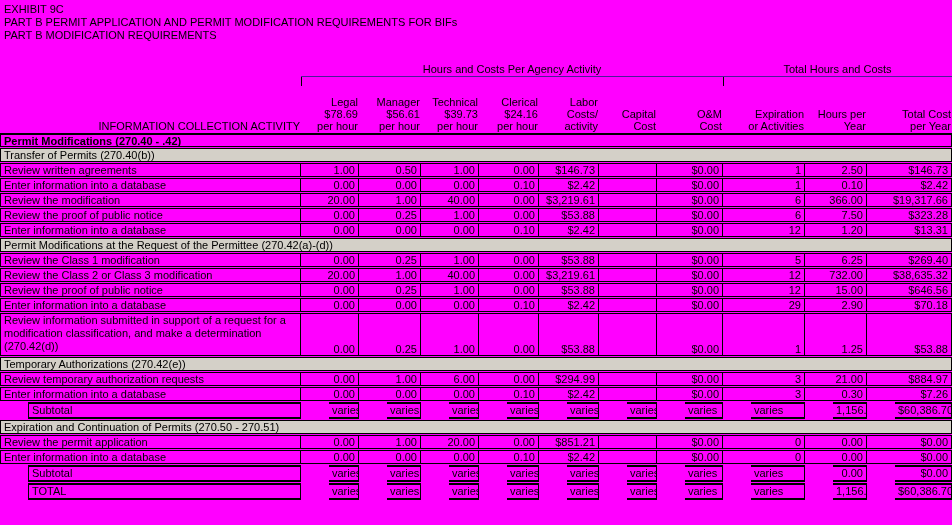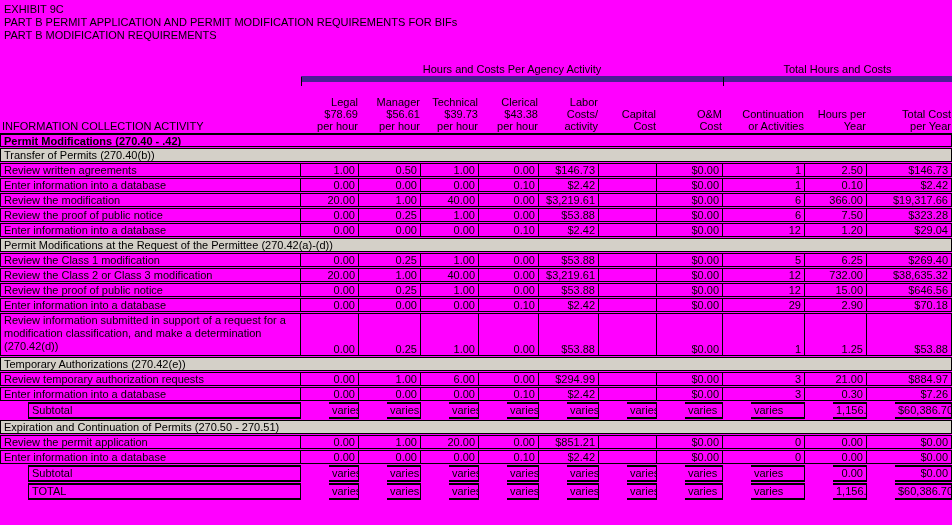--- a/index.html
+++ b/index.html
@@ -8,26 +8,26 @@
     background:#FF00FF;
     font-family:"Liberation Sans",sans-serif;
     font-size:11px;color:#000;overflow:hidden;
   }
   .titles{padding:3px 0 0 4px;line-height:13px;}
   .title-line{white-space:nowrap;}
   
   .cols{display:grid;grid-template-columns:301px 58px 62px 58px 60px 60px 58px 66px 82px 62px 85px;}
   .gcols{display:grid;grid-template-columns:301px 422px 229px;}
   .group-header-row{margin-top:21px;height:14px;line-height:13px;}
-  .group-cell{text-align:center;border-bottom:6px solid #4c1d95;}
+  .group-cell{text-align:center;border-bottom:1px solid #4c1d95;}
   .tick-row{height:9px;}
   .tick{border-left:1px solid #000;}
   .col-header-row{align-items:end;height:46px;margin-bottom:1px;}
   .hcell{text-align:right;white-space:pre-line;line-height:12px;padding:0 1px;}
-  .hcell.first{text-align:left;padding-left:2px;}
+  .hcell.first{text-align:right;padding-left:10px;}
   .row{margin-bottom:1px;}
   .cell{
     box-sizing:border-box;border:1px solid #000;
     height:14px;line-height:12px;padding:0 3px;
     overflow:hidden;white-space:nowrap;background:#FF00FF;
   }
   .cell + .cell{border-left:none;}
   .row .label{text-align:left;}
   .num{text-align:right;}
   .varies{text-align:left;}
@@ -64,30 +64,30 @@
     <div class="hcell">Legal
 $78.69
 per hour</div>
     <div class="hcell">Manager
 $56.61
 per hour</div>
     <div class="hcell">Technical
 $39.73
 per hour</div>
     <div class="hcell">Clerical
-$43.38
+$24.16
 per hour</div>
     <div class="hcell">Labor
 Costs/
 activity</div>
     <div class="hcell">Capital
 Cost</div>
     <div class="hcell">O&amp;M
 Cost</div>
-    <div class="hcell">Continuation
+    <div class="hcell">Expiration
 or Activities</div>
     <div class="hcell">Hours per
 Year</div>
     <div class="hcell">Total Cost
 per Year</div>
   </div>
 
 <div id="table-body">
     <div class="cols row section-bold-row">
       <div class="cell label">Permit Modifications (270.40 - .42)</div>
@@ -151,21 +151,21 @@
       <div class="cell label">Enter information into a database</div>
       <div class="cell num">0.00</div>
       <div class="cell num">0.00</div>
       <div class="cell num">0.00</div>
       <div class="cell num">0.10</div>
       <div class="cell num">$2.42</div>
       <div class="cell blank"></div>
       <div class="cell num">$0.00</div>
       <div class="cell num">12</div>
       <div class="cell num">1.20</div>
-      <div class="cell num">$29.04</div>
+      <div class="cell num">$13.31</div>
     </div>
     <div class="cols row section-row section-gray">
       <div class="cell label">Permit Modifications at the Request of the Permittee  (270.42(a)-(d))</div>
     </div>
     <div class="cols row">
       <div class="cell label">Review the Class 1 modification</div>
       <div class="cell num">0.00</div>
       <div class="cell num">0.25</div>
       <div class="cell num">1.00</div>
       <div class="cell num">0.00</div>

